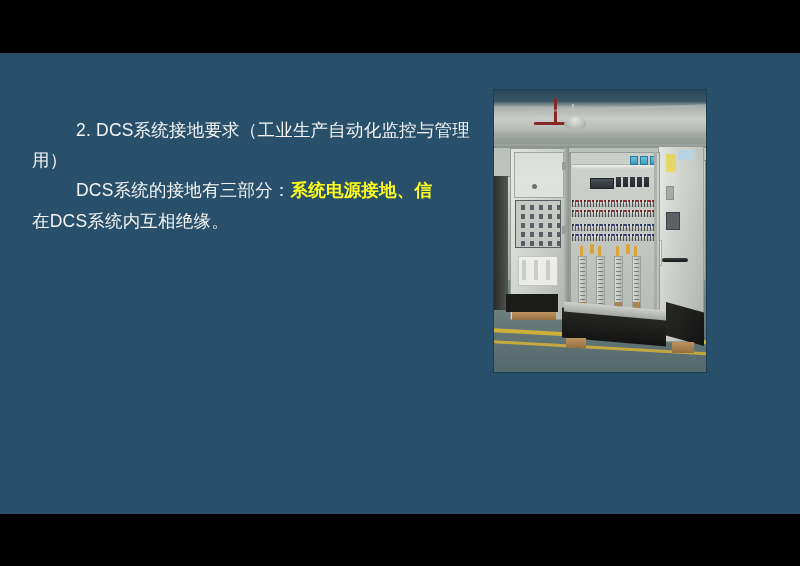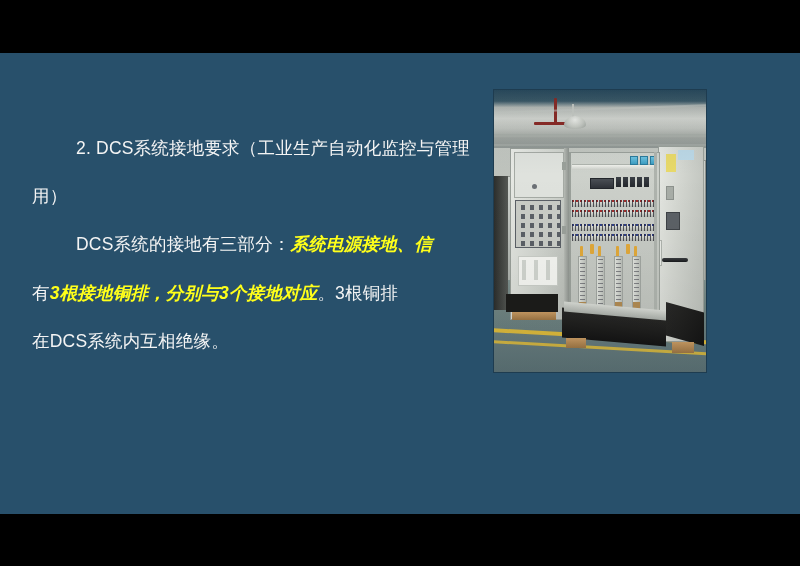--- a/index.html
+++ b/index.html
@@ -16,23 +16,23 @@
     position:absolute; left:0; top:53px; width:800px; height:461px;
     background:#28506b;
   }
 
   
   #textblock {
     position:absolute; left:32px; top:62px; width:445px;
     font-size:17.5px; line-height:30.2px;
     color:#f2f2f2; letter-spacing:0.2px;
   }
-  .tline { white-space:nowrap;margin-top:18px; }
+  .tline { white-space:nowrap; }
   .ind { padding-left:44px; }
-  .hl { color:#ffff1a; font-weight:bold;font-style:italic; }
+  .hl { color:#ffff1a; font-weight:bold; }
   .wt { color:#f4f4f4; font-weight:normal; }
 
   
   #photo {
     position:absolute; left:494px; top:37px; width:212px; height:282px;
     overflow:hidden; background:#2b4a5c;
     box-shadow:0 0 0 1px rgba(0,0,0,.25);
   }
   #photo .lay { position:absolute; }
 
@@ -120,23 +120,20 @@
 
       <div class="tline">
         <span class="wt">用）</span>
       </div>
 
       <div class="tline ind">
         <span class="wt">DCS系统的接地有三部分：</span><span class="hl">系统电源接地、信</span>
       </div>
 
 
-      <div class="tline">
-        <span class="wt">有</span><span class="hl">3根接地铜排，分别与3个接地对应</span><span class="wt">。3根铜排</span>
-      </div>
 
       <div class="tline">
         <span class="wt">在DCS系统内互相绝缘。</span>
       </div>
 
     </div>
 
     <div id="photo" title="DCS机柜接地铜排安装实物照片">
 
       <div class="lay ceiling"></div>

